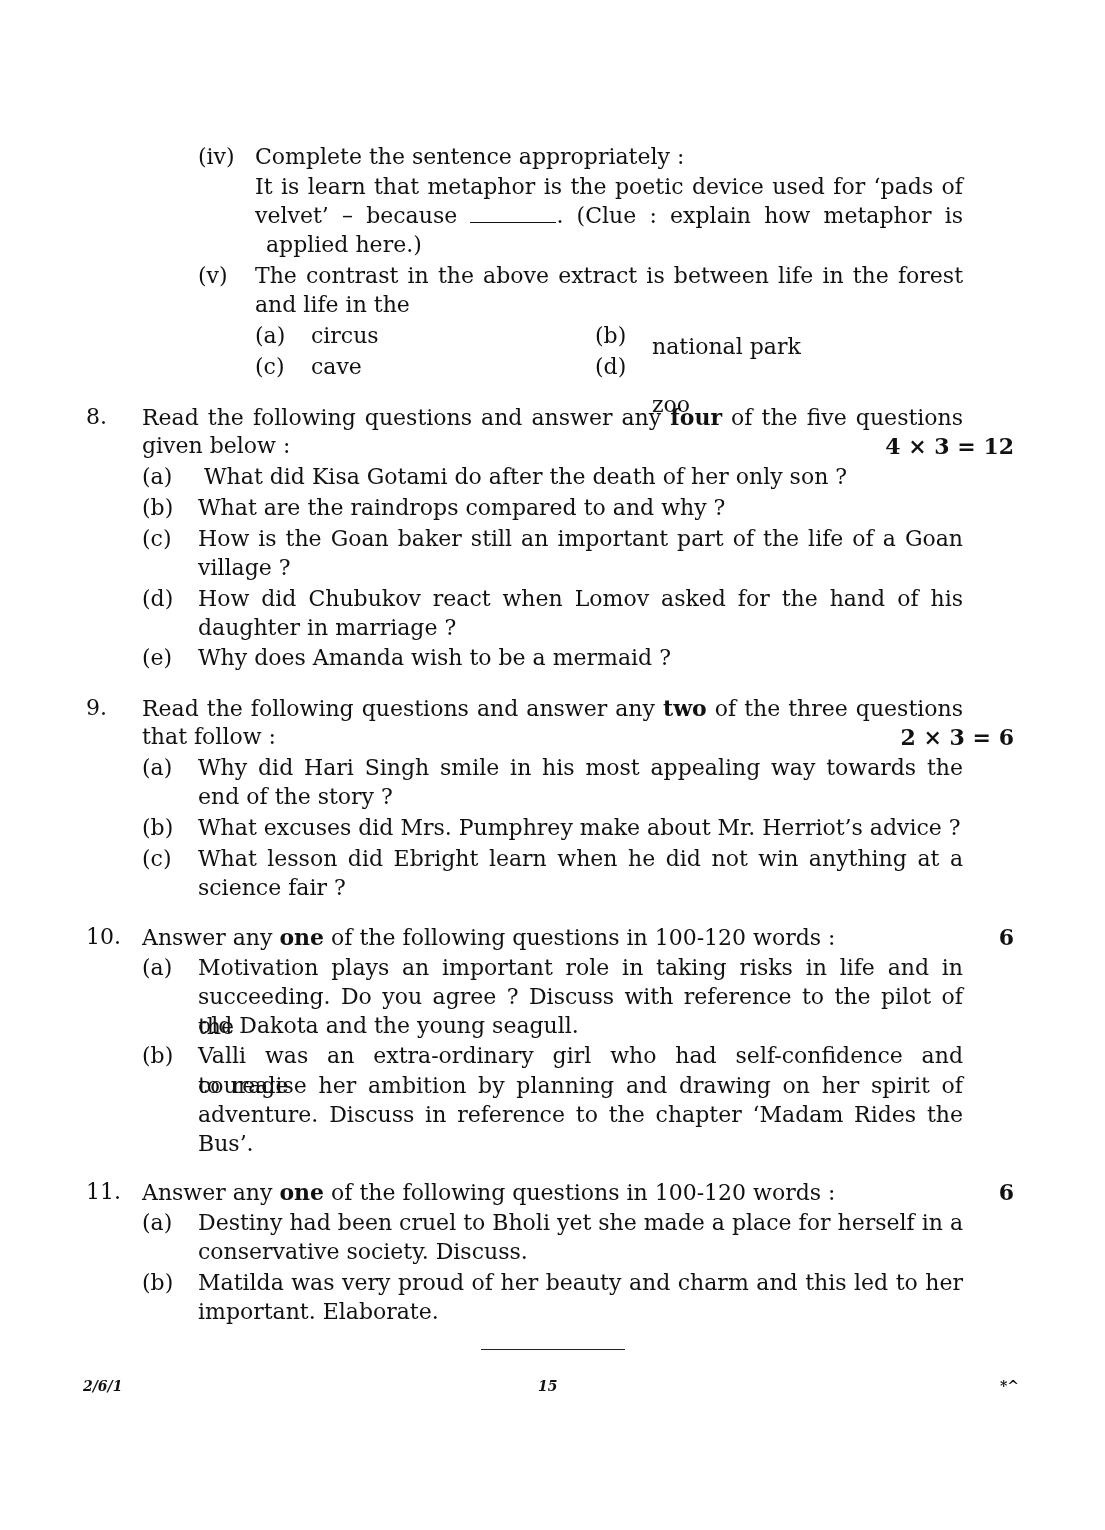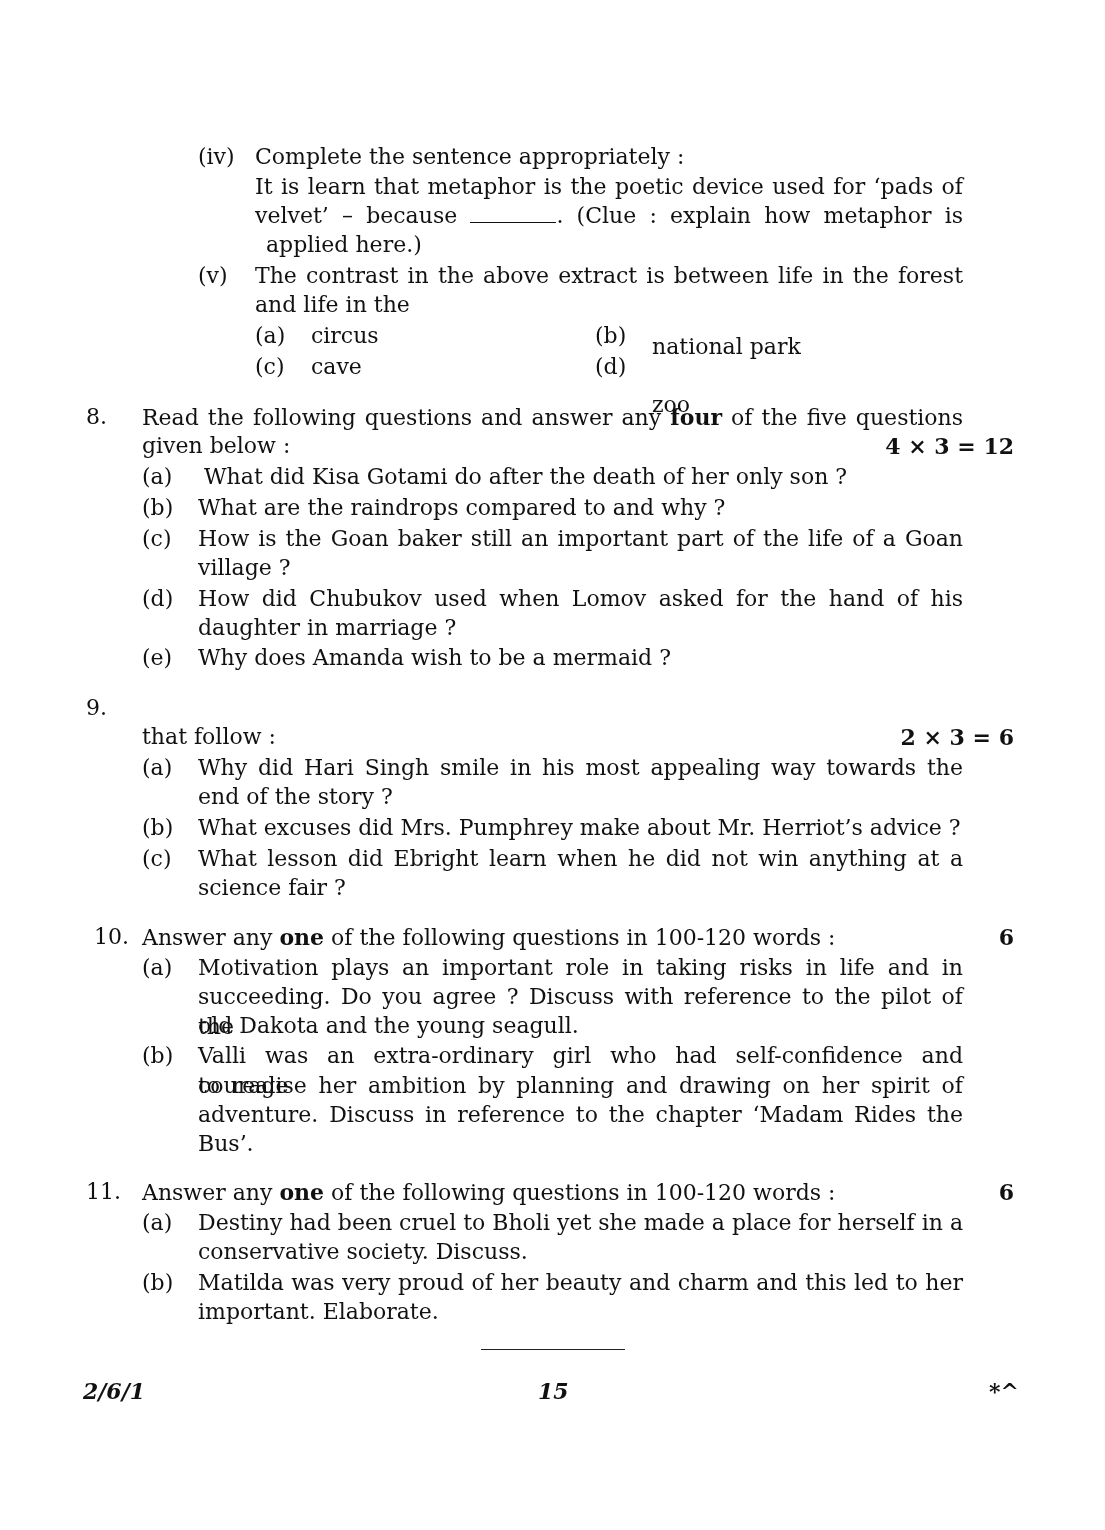--- a/index.html
+++ b/index.html
@@ -6,21 +6,21 @@
   body {
     width: 1105px; height: 1530px; position: relative; overflow: hidden;
     font-family: "DejaVu Serif", "Liberation Serif", serif;
     color: #111; font-size: 22px;
   }
   .page { position: absolute; left: 0; top: 0; width: 1105px; height: 1530px; }
   .line { position: absolute; white-space: nowrap; line-height: 30px; }
   .just { text-align: justify; text-align-last: justify; white-space: normal; }
   .bold { font-weight: bold; }
   .rule { position: absolute; left: 481px; top: 1349px; width: 144px; height: 1px; background: #222; }
-  .footer { position: absolute; top: 1378px; font-weight: bold; font-style: italic; font-size: 22px; }
+  .footer { position: absolute; top: 1378px; font-weight: bold; font-style: italic; font-size: 14px; }
   .blank { display: inline-block; width: 86px; border-bottom: 1.5px solid #111; height: 18px; vertical-align: baseline; }
 </style>
 </head>
 <body>
 
 <div class="page">
 
   <div class="line" style="left:198px;top:142px;">(iv)</div>
   <div class="line" style="left:255px;top:142px;">Complete the sentence appropriately :</div>
   <div class="line just" style="left:255px;top:172px;width:708px;">It is learn that metaphor is the poetic device used for ‘pads of</div>
@@ -55,42 +55,47 @@
   <div class="line" style="left:198px;top:462px;margin-left:6px;">What did Kisa Gotami do after the death of her only son ?</div>
 
   <div class="line" style="left:142px;top:493px;">(b)</div>
   <div class="line" style="left:198px;top:493px;">What are the raindrops compared to and why ?</div>
 
   <div class="line" style="left:142px;top:524px;">(c)</div>
   <div class="line just" style="left:198px;top:524px;width:765px;">How is the Goan baker still an important part of the life of a Goan</div>
   <div class="line" style="left:198px;top:553px;">village ?</div>
 
   <div class="line" style="left:142px;top:584px;">(d)</div>
-  <div class="line just" style="left:198px;top:584px;width:765px;">How did Chubukov used when Lomov asked for the hand of his</div>
+  <div class="line just" style="left:198px;top:584px;width:765px;">How did Chubukov react when Lomov asked for the hand of his</div>
   <div class="line" style="left:198px;top:613px;">daughter in marriage ?</div>
 
   <div class="line" style="left:142px;top:643px;">(e)</div>
   <div class="line" style="left:198px;top:643px;">Why does Amanda wish to be a mermaid ?</div>
 
   <div class="line" style="left:86px;top:693px;">9.</div>
+  <div class="line just" style="left:142px;top:693px;width:821px;">
+    <span>Read the following questions and answer any</span>
+    <span class="bold">two</span>
+    <span>of the three questions</span>
+  </div>
   <div class="line" style="left:142px;top:722px;">that follow :</div>
   <div class="line bold" style="right:91px;top:722px;">2 × 3 = 6</div>
 
   <div class="line" style="left:142px;top:753px;">(a)</div>
   <div class="line just" style="left:198px;top:753px;width:765px;">Why did Hari Singh smile in his most appealing way towards the</div>
   <div class="line" style="left:198px;top:782px;">end of the story ?</div>
 
   <div class="line" style="left:142px;top:813px;">(b)</div>
   <div class="line" style="left:198px;top:813px;">What excuses did Mrs. Pumphrey make about Mr. Herriot’s advice ?</div>
 
   <div class="line" style="left:142px;top:844px;">(c)</div>
   <div class="line just" style="left:198px;top:844px;width:765px;">What lesson did Ebright learn when he did not win anything at a</div>
   <div class="line" style="left:198px;top:873px;">science fair ?</div>
 
-  <div class="line" style="left:86px;top:922px;margin-left:8px;">10.</div>
+  <div class="line" style="left:86px;top:922px;">10.</div>
   <div class="line" style="left:142px;top:922px;">
     <span>Answer any</span>
     <span class="bold">one</span>
     <span>of the following questions in 100-120 words :</span>
   </div>
   <div class="line bold" style="right:91px;top:922px;">6</div>
 
   <div class="line" style="left:142px;top:953px;">(a)</div>
   <div class="line just" style="left:198px;top:953px;width:765px;">Motivation plays an important role in taking risks in life and in</div>
   <div class="line just" style="left:198px;top:982px;width:765px;">succeeding. Do you agree ? Discuss with reference to the pilot of the</div>

